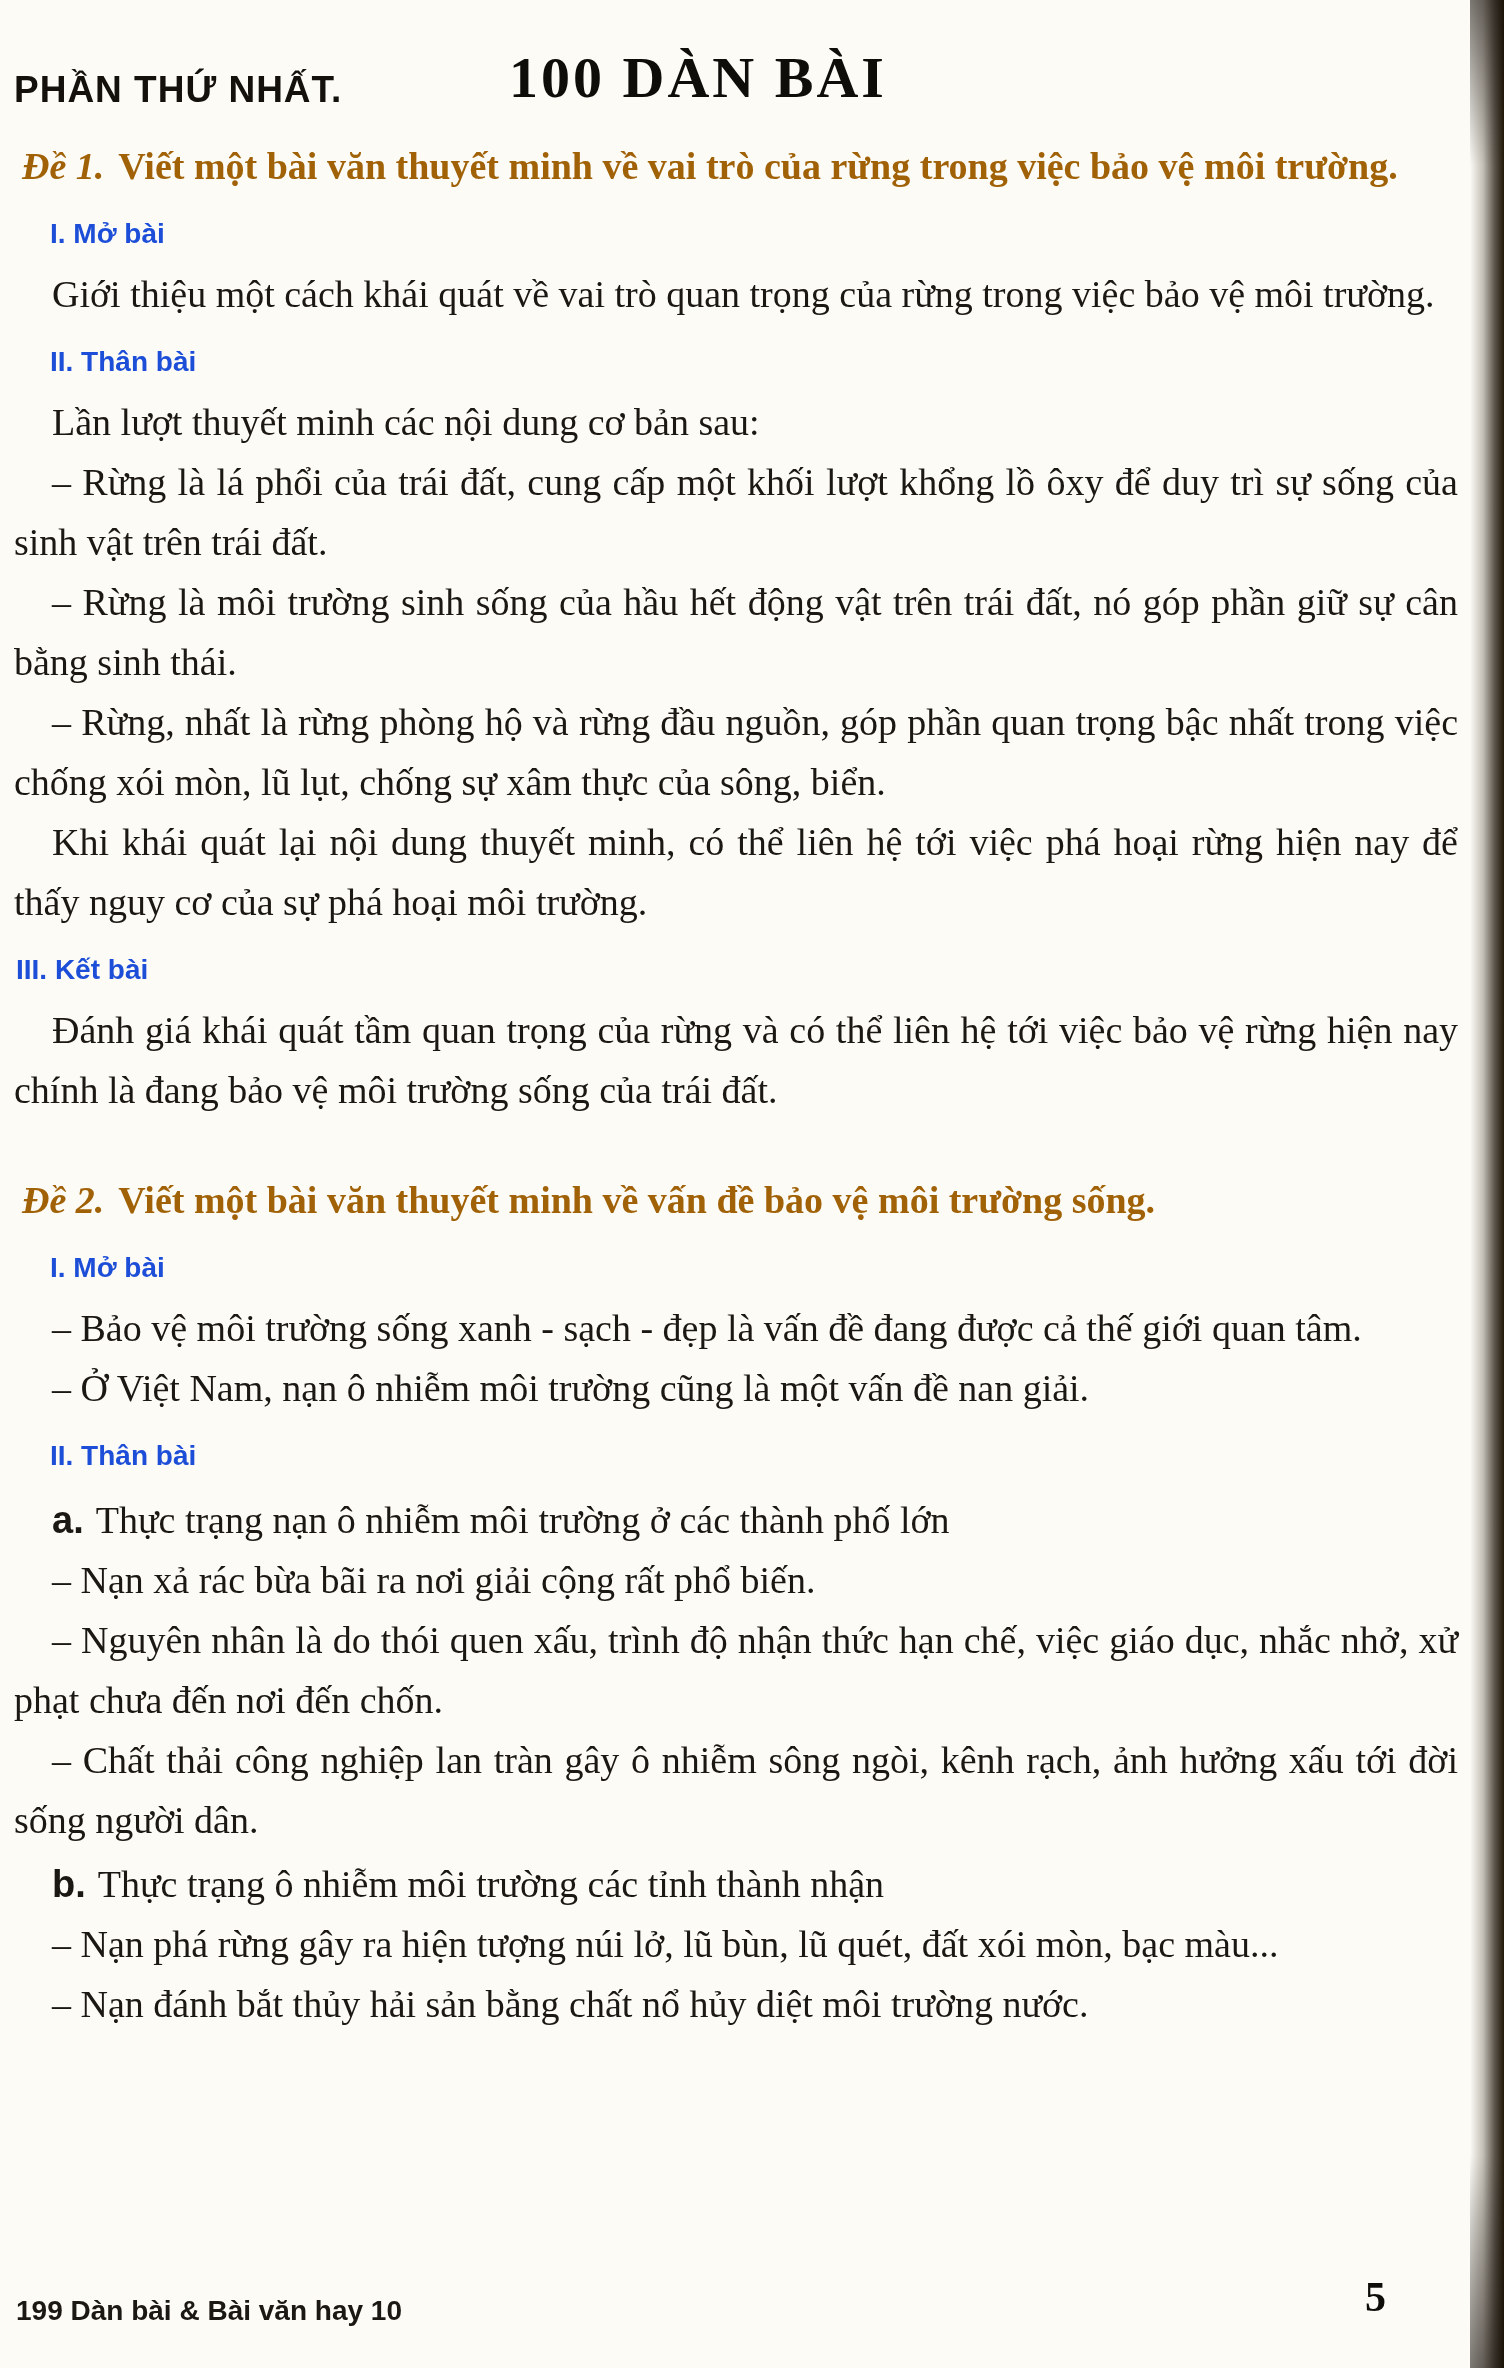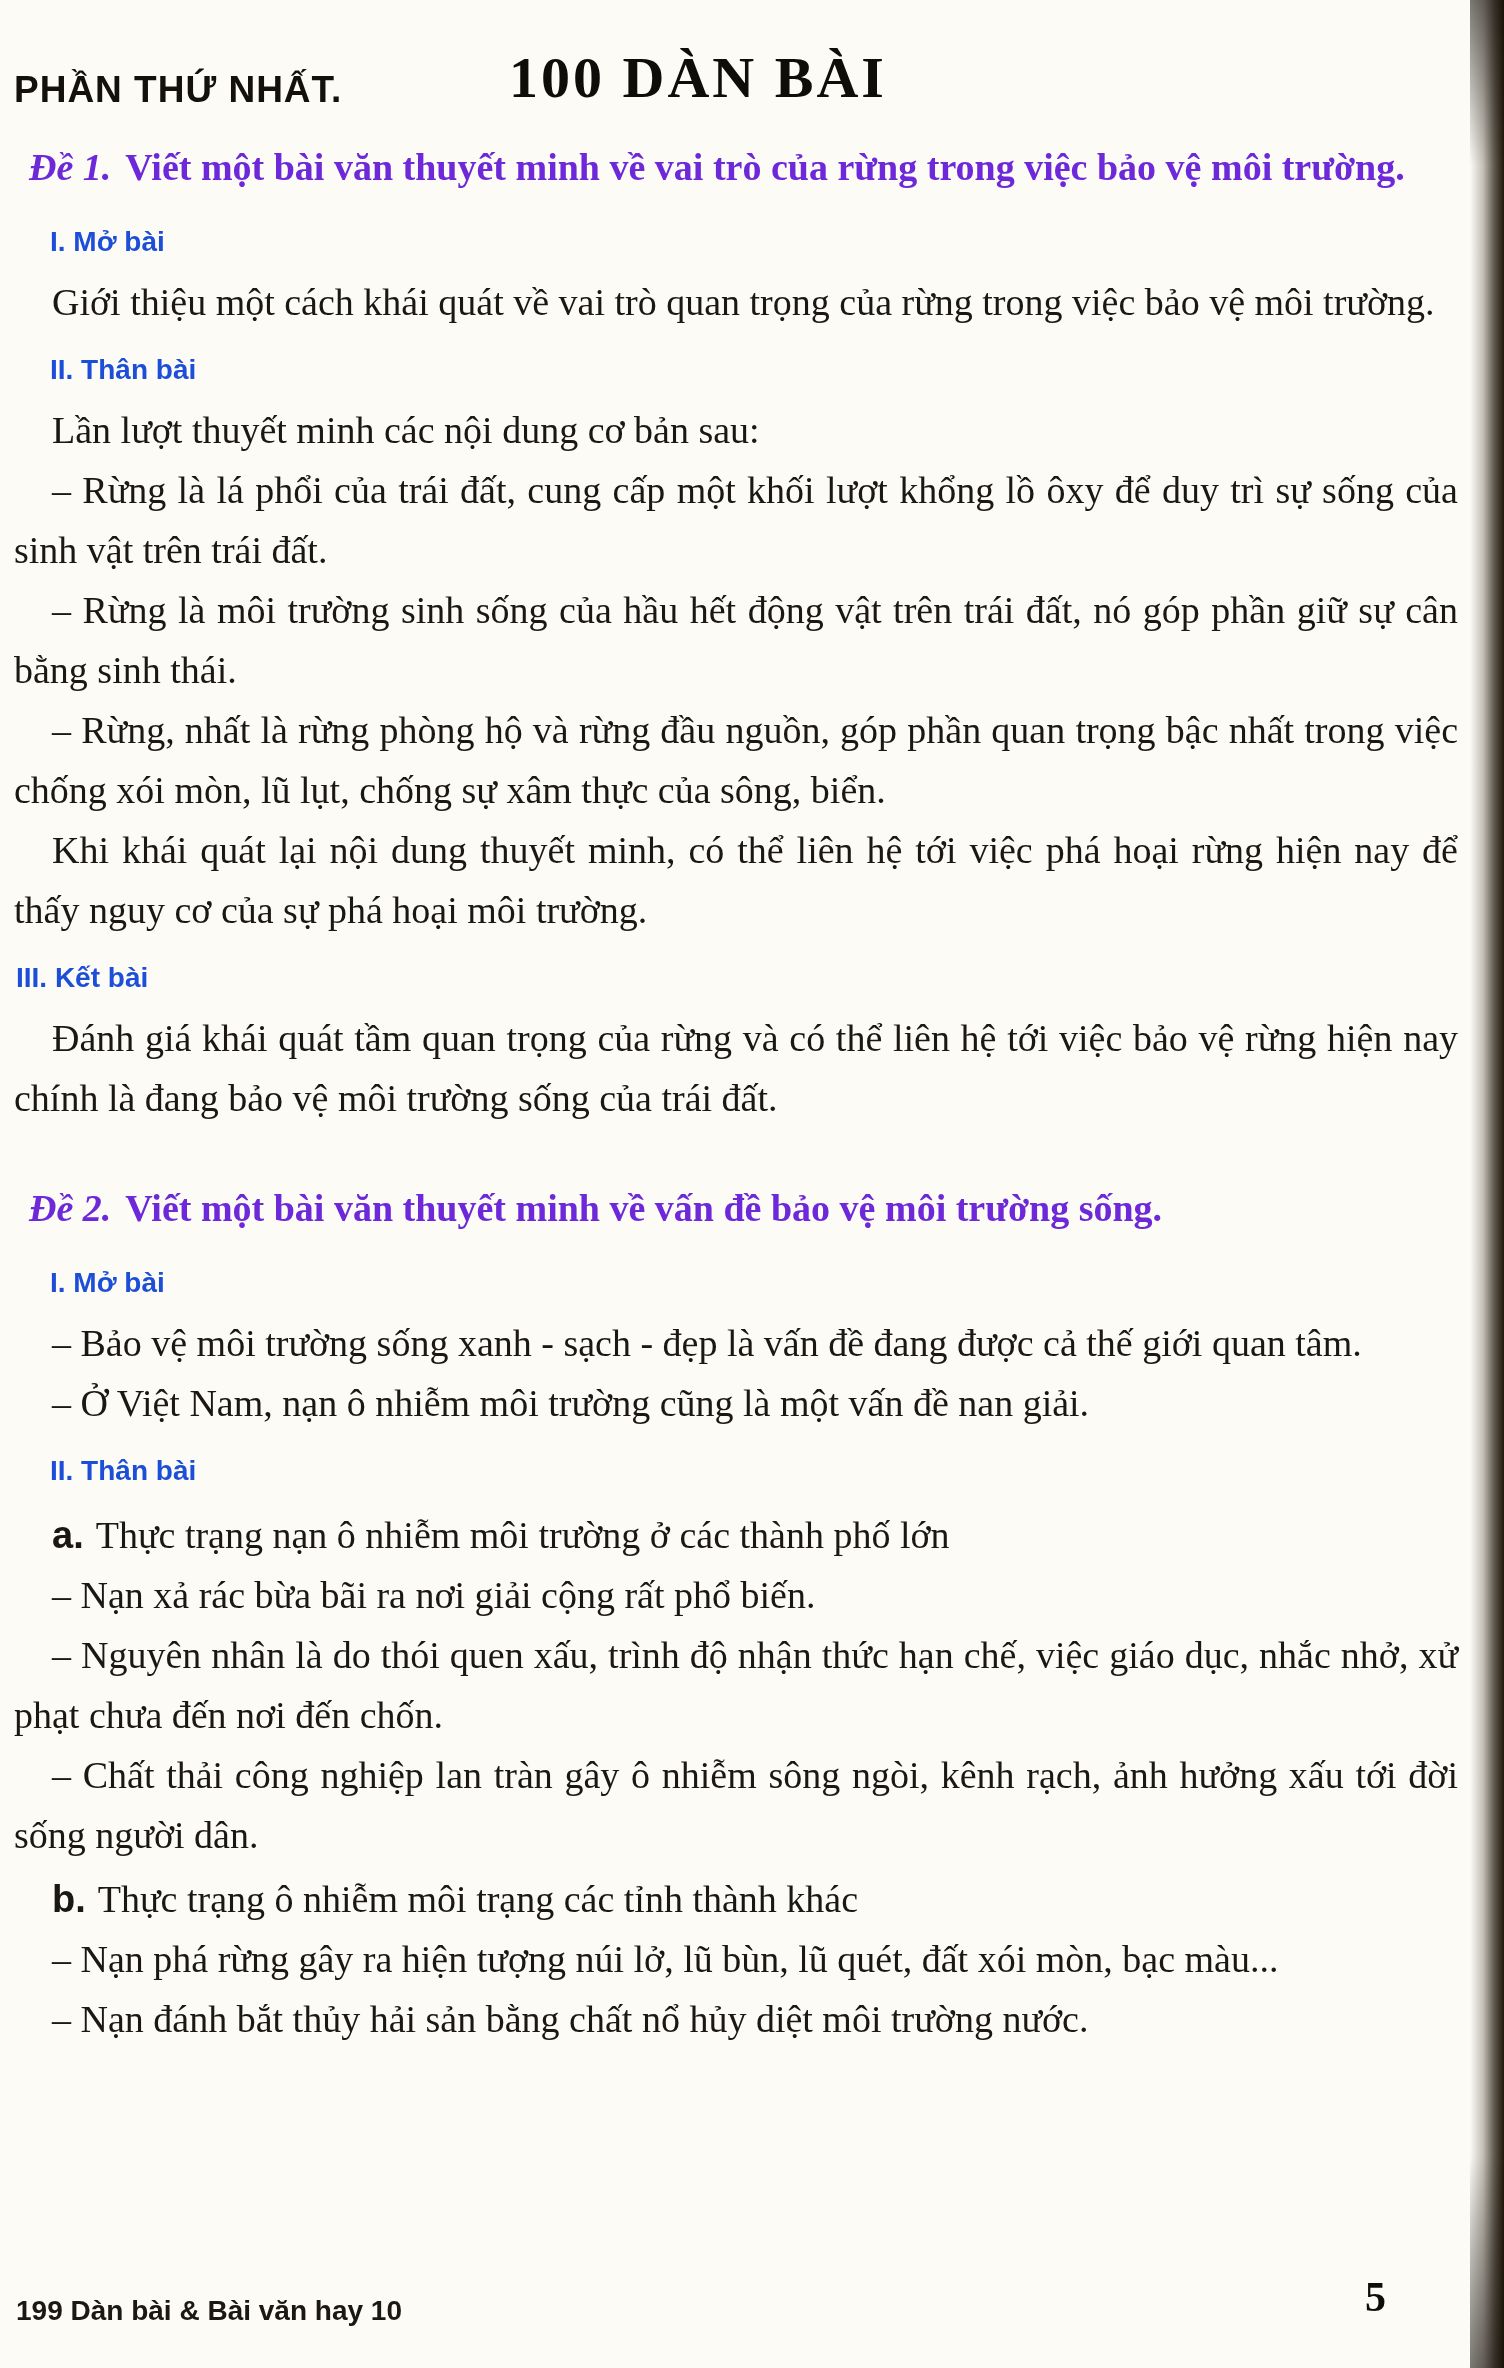--- a/index.html
+++ b/index.html
@@ -50,26 +50,26 @@
     font-family: "Liberation Serif", "DejaVu Serif", serif;
     font-weight: 700;
     font-size: 58px;
     line-height: 72px;
     letter-spacing: 3px;
     color: #0f0d0a;
   }
 
   
   .de-title {
-    margin: 15px;
+    margin: 8px;
     font-weight: 700;
     text-align: justify;
     padding-left: 110px;
     text-indent: -110px;
-    color: #6d28d9;
+    color: #a16207;
   }
   .de-title .de-lead {
     font-style: italic;
     margin-right: 14px;
   }
   .section-gap { margin-top: 50px; }
 
   .heading {
     margin: 8px 0 0 0;
     font-family: "Liberation Sans", "DejaVu Sans", sans-serif;
@@ -166,21 +166,21 @@
     <p class="para">– Bảo vệ môi trường sống xanh - sạch - đẹp là vấn đề đang được cả thế giới quan tâm.</p>
     <p class="para">– Ở Việt Nam, nạn ô nhiễm môi trường cũng là một vấn đề nan giải.</p>
 
     <h3 class="heading">II. Thân bài</h3>
 
     <p class="subheading"><span class="sub-lead">a.</span><span>Thực trạng nạn ô nhiễm môi trường ở các thành phố lớn</span></p>
     <p class="para">– Nạn xả rác bừa bãi ra nơi giải cộng rất phổ biến.</p>
     <p class="para">– Nguyên nhân là do thói quen xấu, trình độ nhận thức hạn chế, việc giáo dục, nhắc nhở, xử phạt chưa đến nơi đến chốn.</p>
     <p class="para">– Chất thải công nghiệp lan tràn gây ô nhiễm sông ngòi, kênh rạch, ảnh hưởng xấu tới đời sống người dân.</p>
 
-    <p class="subheading"><span class="sub-lead">b.</span><span>Thực trạng ô nhiễm môi trạng các tỉnh thành khác</span></p>
+    <p class="subheading"><span class="sub-lead">b.</span><span>Thực trạng ô nhiễm môi trường các tỉnh thành nhận</span></p>
     <p class="para">– Nạn phá rừng gây ra hiện tượng núi lở, lũ bùn, lũ quét, đất xói mòn, bạc màu...</p>
     <p class="para">– Nạn đánh bắt thủy hải sản bằng chất nổ hủy diệt môi trường nước.</p>
 
   </div>
 
   <div class="book-ref">199 Dàn bài &amp; Bài văn hay 10</div>
   <div class="page-number">5</div>
 
   <div class="scan-edge"></div>
 

